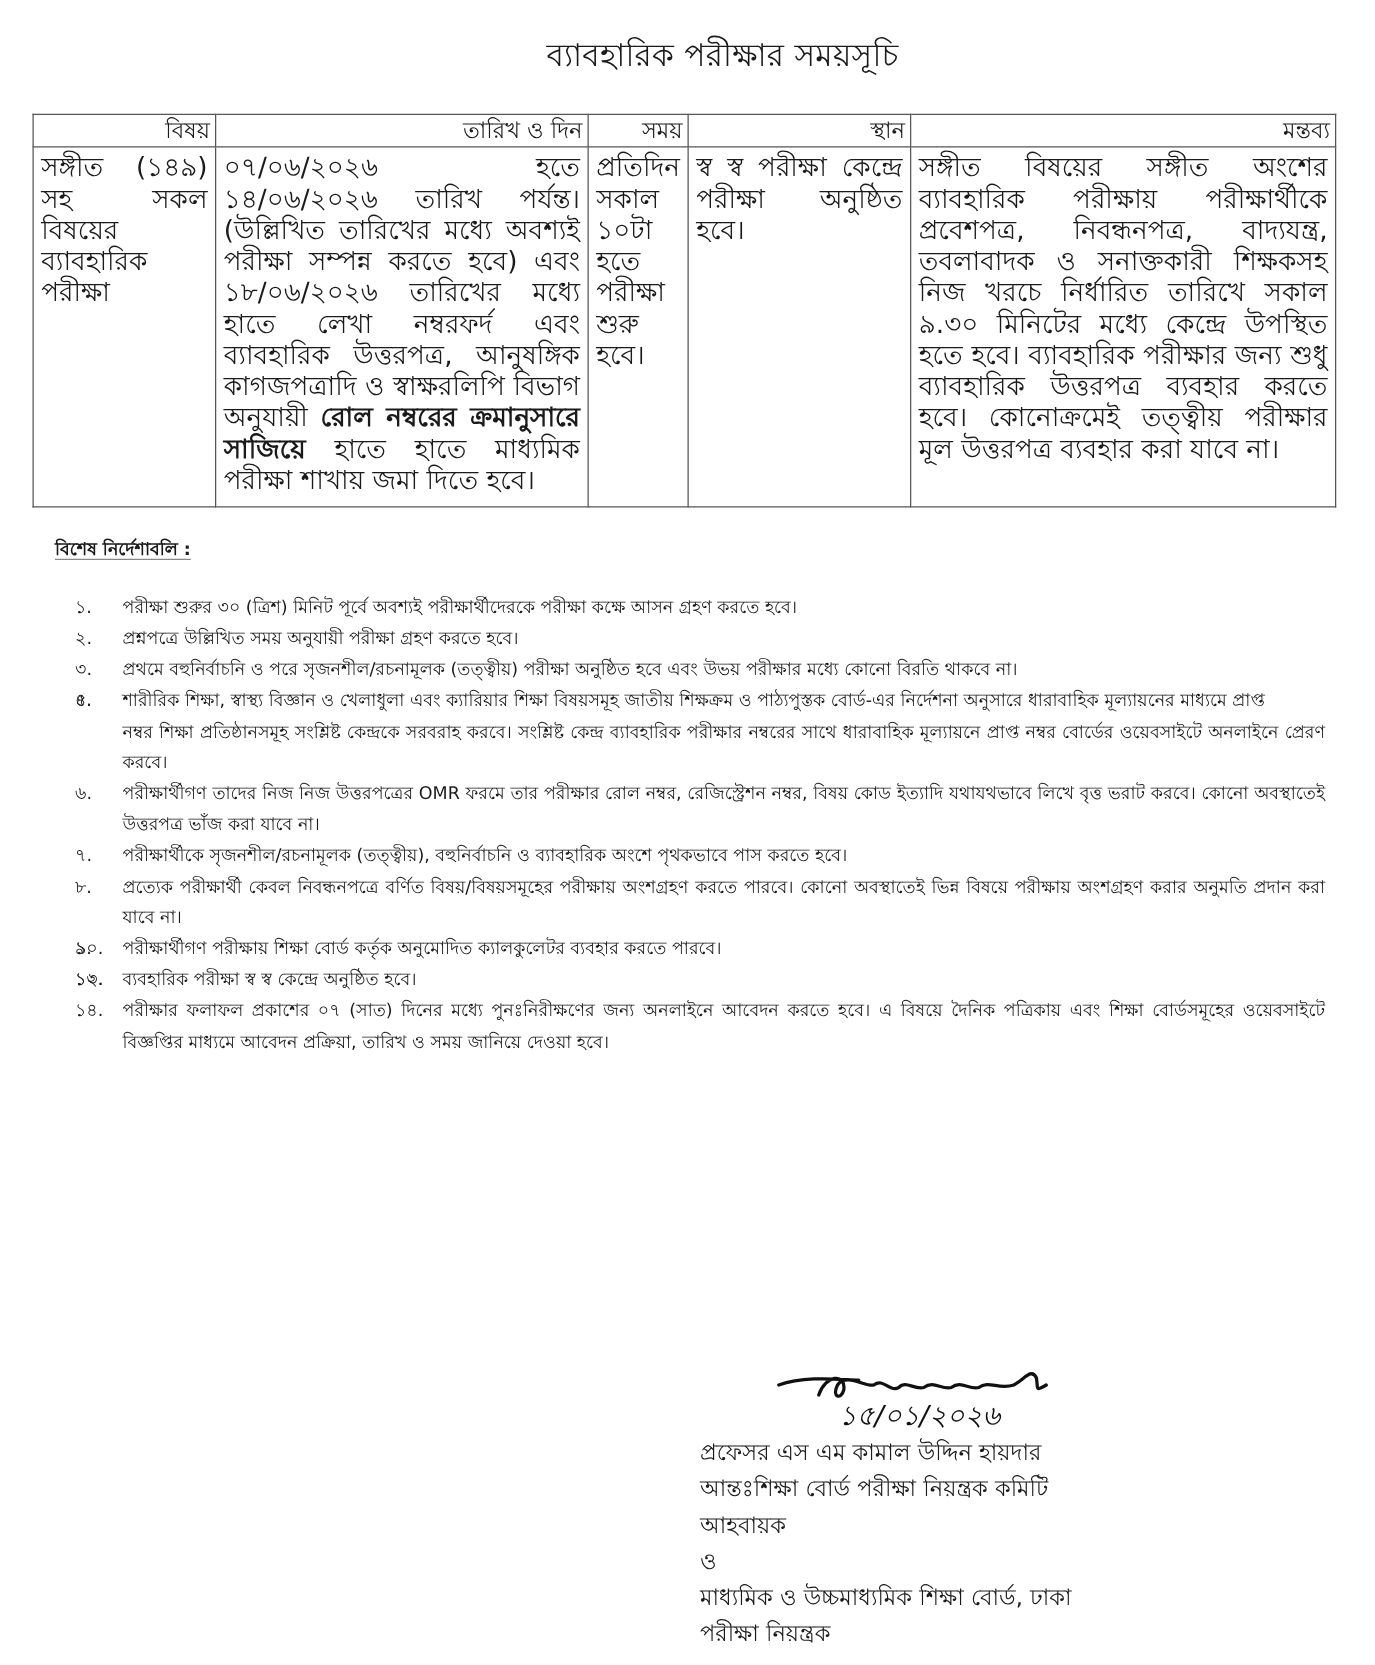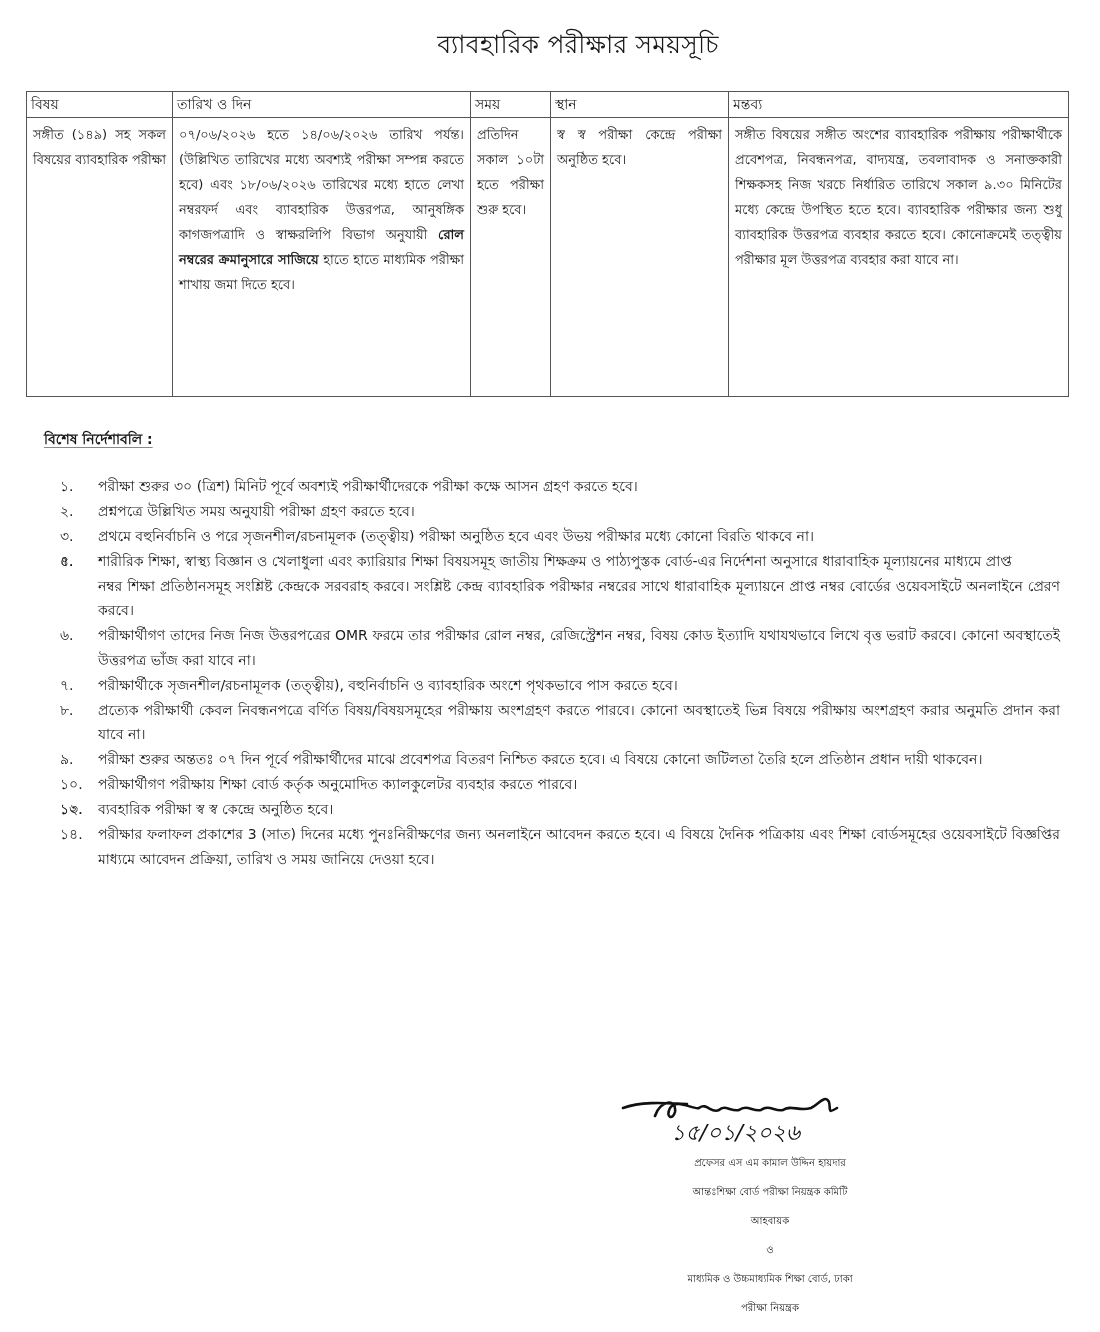--- a/index.html
+++ b/index.html
@@ -13,25 +13,25 @@
     text-align: center; font-size: 25px; font-weight: normal;
     letter-spacing: 0.2px;
     margin-left: 28px;
   }
   table.sched {
     position: absolute; left: 26px; top: 91px; width: 1042px;
     border-collapse: collapse; table-layout: fixed;
   }
   table.sched th, table.sched td {
     border: 1.5px solid #555;
-    font-size: 13px; line-height: 25px; vertical-align: top;
+    font-size: 21px; line-height: 25px; vertical-align: top;
   }
   table.sched th {
-    font-weight: normal; text-align: left; height: 24px; padding: 0 4px;
-    font-size: 14px;
+    font-weight: normal; text-align: right; height: 24px; padding: 0 4px;
+    font-size: 18px;
   }
   table.sched td {
     padding: 4px 6px 8px 6px; text-align: justify;
     height: 266px;
   }
   .col1 { width: 146px; }
   .col2 { width: 298px; }
   .col3 { width: 80px; }
   .col4 { width: 178px; }
   .col5 { width: 340px; }
@@ -54,21 +54,21 @@
   ol.instructions li .num {
     position: absolute; left: 10px; top: 0;
   }
   .note-extra { display: block; }
 
   .signature {
     position: absolute; left: 615px; top: 1090px; width: 260px; height: 60px;
   }
   .sign-block {
     position: absolute; left: 560px; top: 1148px; width: 420px;
-    text-align: center; font-size: 10px; line-height: 29px;
+    font-size: 18px; line-height: 29px;
   }
 </style>
 </head>
 <body>
 
 <h1 class="title">ব্যাবহারিক পরীক্ষার সময়সূচি</h1>
 
 <table class="sched">
   <colgroup>
     <col class="col1">
@@ -101,25 +101,25 @@
 
 <ol class="instructions">
   <li><span class="num">১.</span><span>পরীক্ষা শুরুর ৩০ (ত্রিশ) মিনিট পূর্বে অবশ্যই পরীক্ষার্থীদেরকে পরীক্ষা কক্ষে আসন গ্রহণ করতে হবে।</span></li>
   <li><span class="num">২.</span><span>প্রশ্নপত্রে উল্লিখিত সময় অনুযায়ী পরীক্ষা গ্রহণ করতে হবে।</span></li>
   <li><span class="num">৩.</span><span>প্রথমে বহুনির্বাচনি  ও পরে সৃজনশীল/রচনামূলক (তত্ত্বীয়) পরীক্ষা অনুষ্ঠিত হবে এবং উভয় পরীক্ষার মধ্যে  কোনো বিরতি থাকবে না।</span></li>
   <li><span class="num">৪.</span></li>
   <li><span class="num">৫.</span><span>শারীরিক শিক্ষা, স্বাস্থ্য বিজ্ঞান ও খেলাধুলা এবং ক্যারিয়ার শিক্ষা বিষয়সমূহ জাতীয় শিক্ষক্রম ও পাঠ্যপুস্তক বোর্ড-এর নির্দেশনা অনুসারে ধারাবাহিক মূল্যায়নের মাধ্যমে প্রাপ্ত</span><span class="note-extra">নম্বর শিক্ষা প্রতিষ্ঠানসমূহ সংশ্লিষ্ট কেন্দ্রকে সরবরাহ করবে। সংশ্লিষ্ট কেন্দ্র ব্যাবহারিক পরীক্ষার নম্বরের সাথে ধারাবাহিক মূল্যায়নে প্রাপ্ত নম্বর বোর্ডের ওয়েবসাইটে অনলাইনে প্রেরণ করবে।</span></li>
   <li><span class="num">৬.</span><span>পরীক্ষার্থীগণ তাদের নিজ নিজ উত্তরপত্রের OMR ফরমে তার পরীক্ষার রোল নম্বর, রেজিস্ট্রেশন নম্বর, বিষয় কোড ইত্যাদি যথাযথভাবে লিখে বৃত্ত ভরাট করবে। কোনো অবস্থাতেই উত্তরপত্র ভাঁজ করা যাবে না।</span></li>
   <li><span class="num">৭.</span><span>পরীক্ষার্থীকে সৃজনশীল/রচনামূলক (তত্ত্বীয়), বহুনির্বাচনি ও ব্যাবহারিক অংশে পৃথকভাবে পাস করতে হবে।</span></li>
   <li><span class="num">৮.</span><span>প্রত্যেক পরীক্ষার্থী কেবল নিবন্ধনপত্রে বর্ণিত বিষয়/বিষয়সমূহের পরীক্ষায় অংশগ্রহণ করতে পারবে। কোনো অবস্থাতেই ভিন্ন বিষয়ে পরীক্ষায় অংশগ্রহণ করার অনুমতি প্রদান করা যাবে না।</span></li>
-  <li><span class="num">৯.</span><span>পরীক্ষা শুরুর অন্ততঃ ০৭ দিন পূর্বে পরীক্ষার্থীদের মাঝে প্রবেশপত্র বিতরণ নিশ্চিত করতে হবে। এ বিষয়ে কোনো জটিলতা তৈরি হলে প্রতিষ্ঠান প্রধান দায়ী থাকবেন।</span></li>
+  <li><span class="num">৯.</span></li>
   <li><span class="num">১০.</span><span>পরীক্ষার্থীগণ পরীক্ষায় শিক্ষা বোর্ড কর্তৃক অনুমোদিত ক্যালকুলেটর ব্যবহার করতে পারবে।</span></li>
   <li><span class="num">১২.</span></li>
   <li><span class="num">১৩.</span><span>ব্যবহারিক পরীক্ষা স্ব স্ব কেন্দ্রে অনুষ্ঠিত হবে।</span></li>
-  <li><span class="num">১৪.</span><span>পরীক্ষার ফলাফল প্রকাশের 3 (সাত) দিনের মধ্যে পুনঃনিরীক্ষণের জন্য অনলাইনে আবেদন করতে হবে। এ বিষয়ে দৈনিক পত্রিকায় এবং শিক্ষা বোর্ডসমূহের ওয়েবসাইটে বিজ্ঞপ্তির মাধ্যমে আবেদন প্রক্রিয়া, তারিখ ও সময় জানিয়ে দেওয়া হবে।</span></li>
+  <li><span class="num">১৪.</span><span>পরীক্ষার ফলাফল প্রকাশের ০৭ (সাত) দিনের মধ্যে পুনঃনিরীক্ষণের জন্য অনলাইনে আবেদন করতে হবে। এ বিষয়ে দৈনিক পত্রিকায় এবং শিক্ষা বোর্ডসমূহের ওয়েবসাইটে বিজ্ঞপ্তির মাধ্যমে আবেদন প্রক্রিয়া, তারিখ ও সময় জানিয়ে দেওয়া হবে।</span></li>
 </ol>
 
 <svg class="signature" viewBox="0 0 260 60">
   <path d="M8 18 C 30 10, 60 14, 72 14 M40 26 C 45 10, 62 8, 60 22 C 58 30, 50 28, 55 18 C 62 8, 78 20, 84 18 C 92 12, 96 24, 104 20 C 110 14, 116 22, 124 20 C 132 14, 138 22, 146 20 C 154 14, 160 22, 168 20 C 176 14, 184 22, 196 18 C 204 14, 210 4, 214 12 C 216 20, 212 24, 222 18" fill="none" stroke="#111" stroke-width="2.6" stroke-linecap="round"></path>
   <text x="56" y="50" font-family="DejaVu Sans, sans-serif" font-size="22" fill="#111" font-style="italic">১৫/০১/২০২৬</text>
 </svg>
 
 <div class="sign-block">
   <div>প্রফেসর এস এম কামাল উদ্দিন হায়দার</div>
   <div>আন্তঃশিক্ষা বোর্ড পরীক্ষা নিয়ন্ত্রক কমিটি</div>

